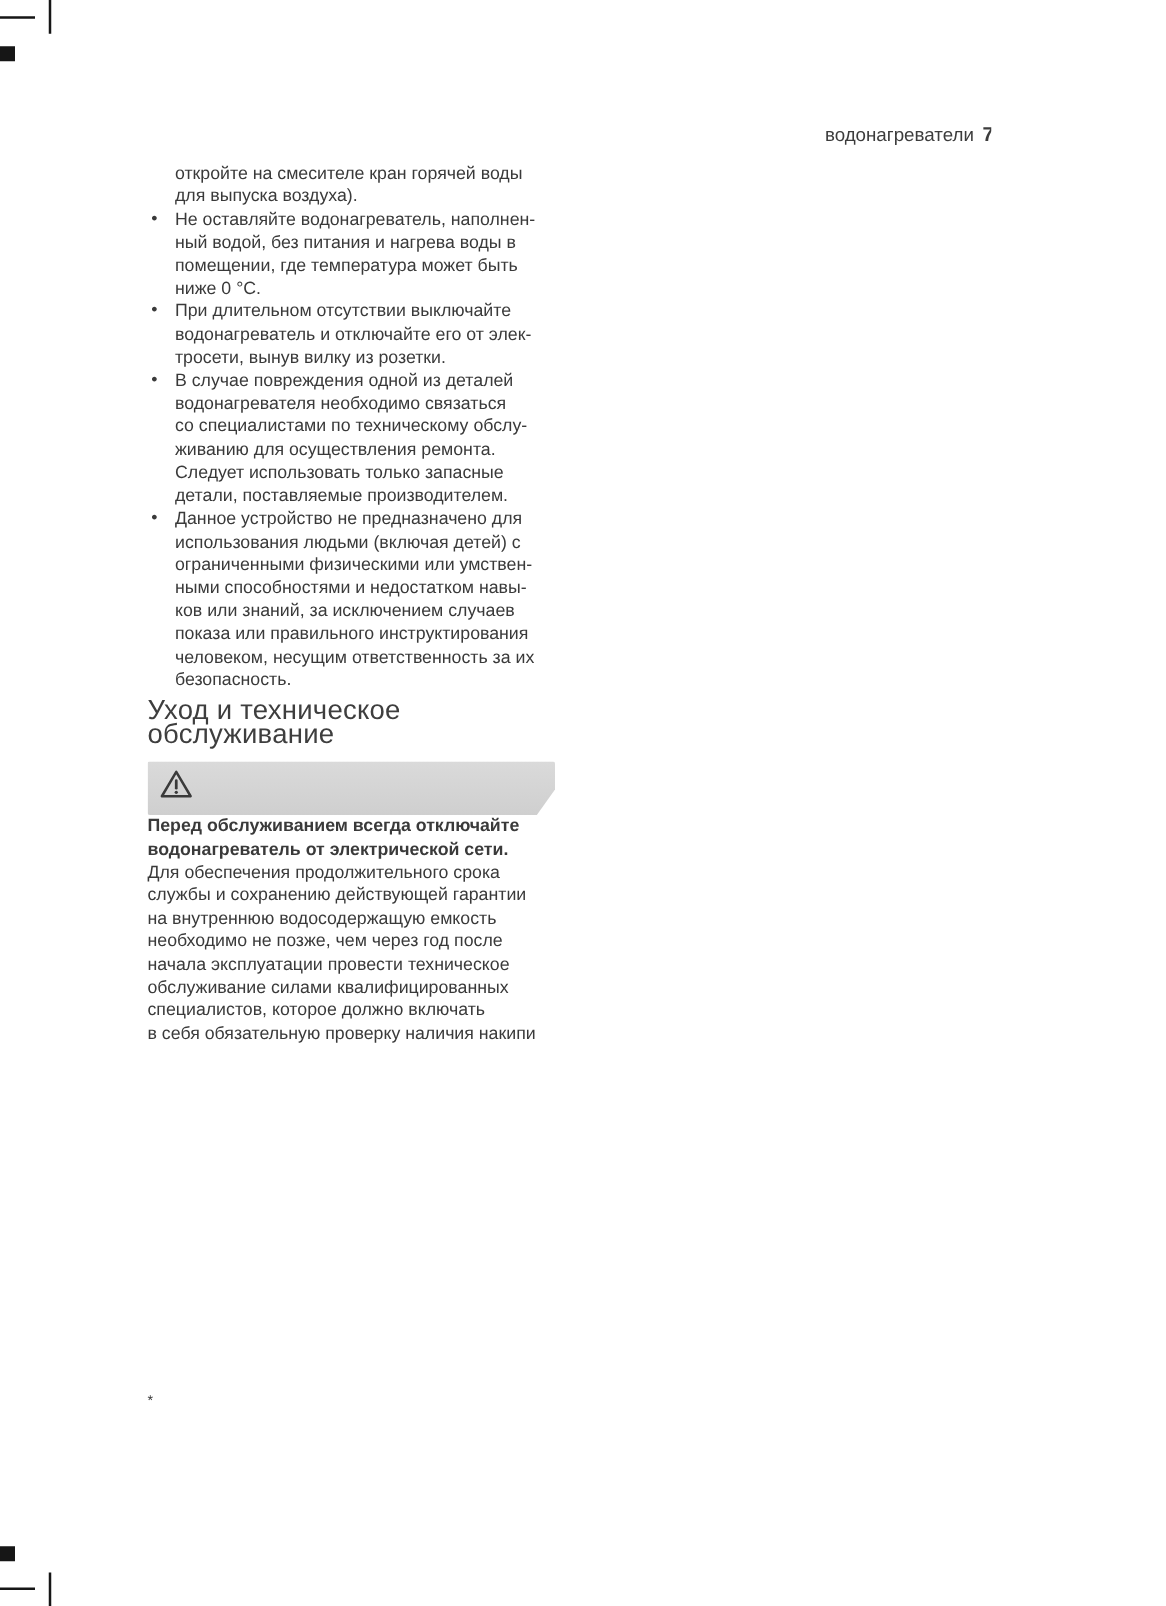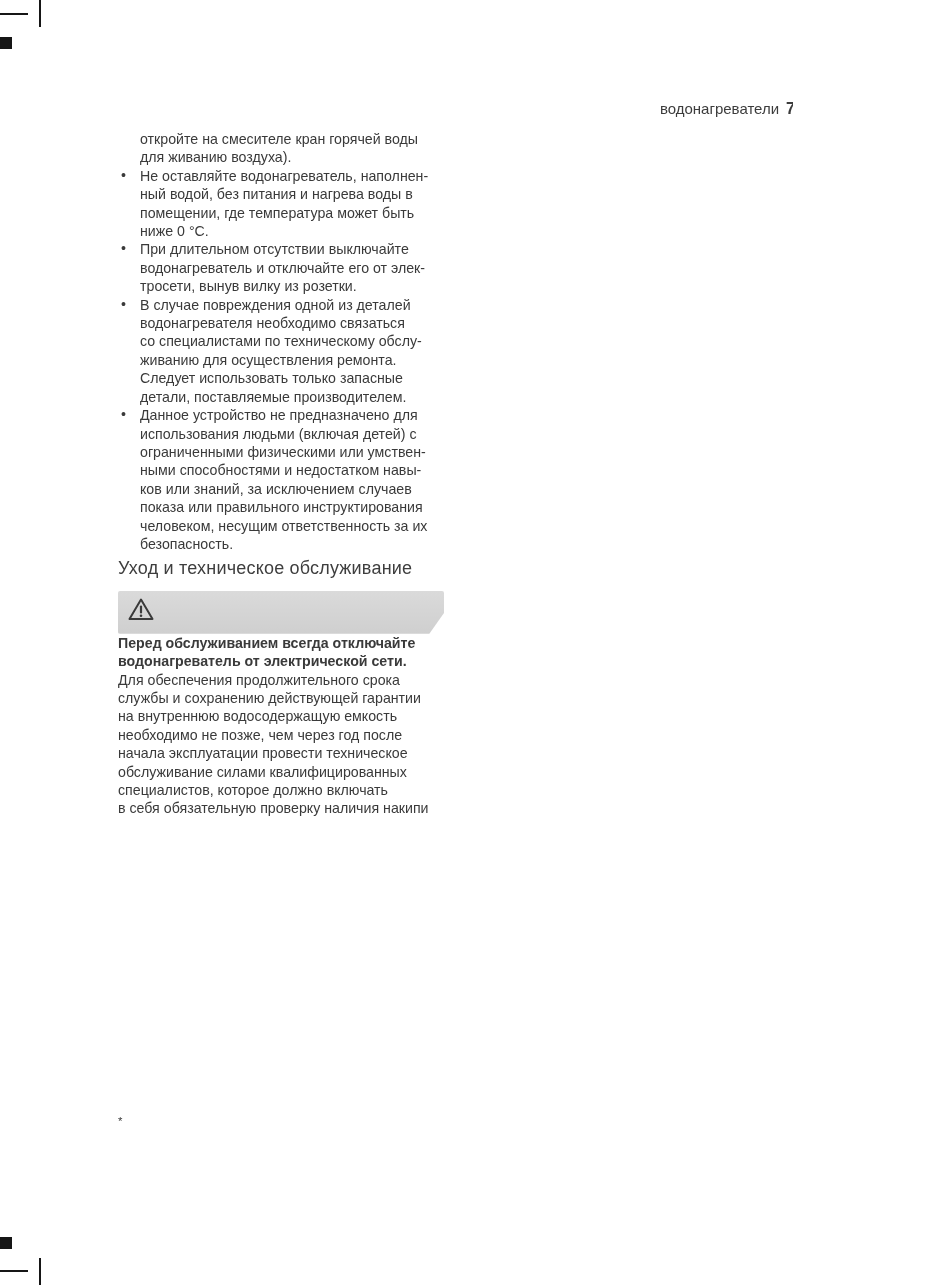--- a/index.html
+++ b/index.html
@@ -51,21 +51,21 @@
   .intro { padding-left:22px; }
 
   ul.bullets { list-style:none; }
   ul.bullets li { position:relative; padding-left:22px; }
   ul.bullets li .marker {
     position:absolute; left:3px; top:-1px;
     font-size:14.2px;
   }
 
   h1.section {
-    font-size:18px;
+    font-size:22px;
     font-weight:400;
     letter-spacing:0.2px;
     color:#3e3e3e;
     margin:6px 0 13px 0;
   }
 
   .warn-banner {
     position:relative;
     width:326px; height:43px;
     background:linear-gradient(180deg,#dadada 0%,#cfcfcf 100%);
@@ -109,21 +109,21 @@
 
   <div class="gray-band"></div>
 
   <div class="page-header">
     <span>водонагреватели</span><span class="pagenum">7</span>
   </div>
 
   <div class="column">
 
     <div class="intro pre">откройте на смесителе кран горячей воды
-для живанию воздуха).</div>
+для выпуска воздуха).</div>
 
     <ul class="bullets">
       <li>
         <span class="marker">•</span>
         <span class="pre">Не оставляйте водонагреватель, наполнен-
 ный водой, без питания и нагрева воды в
 помещении, где температура может быть
 ниже 0 °C.</span>
       </li>
       <li>

